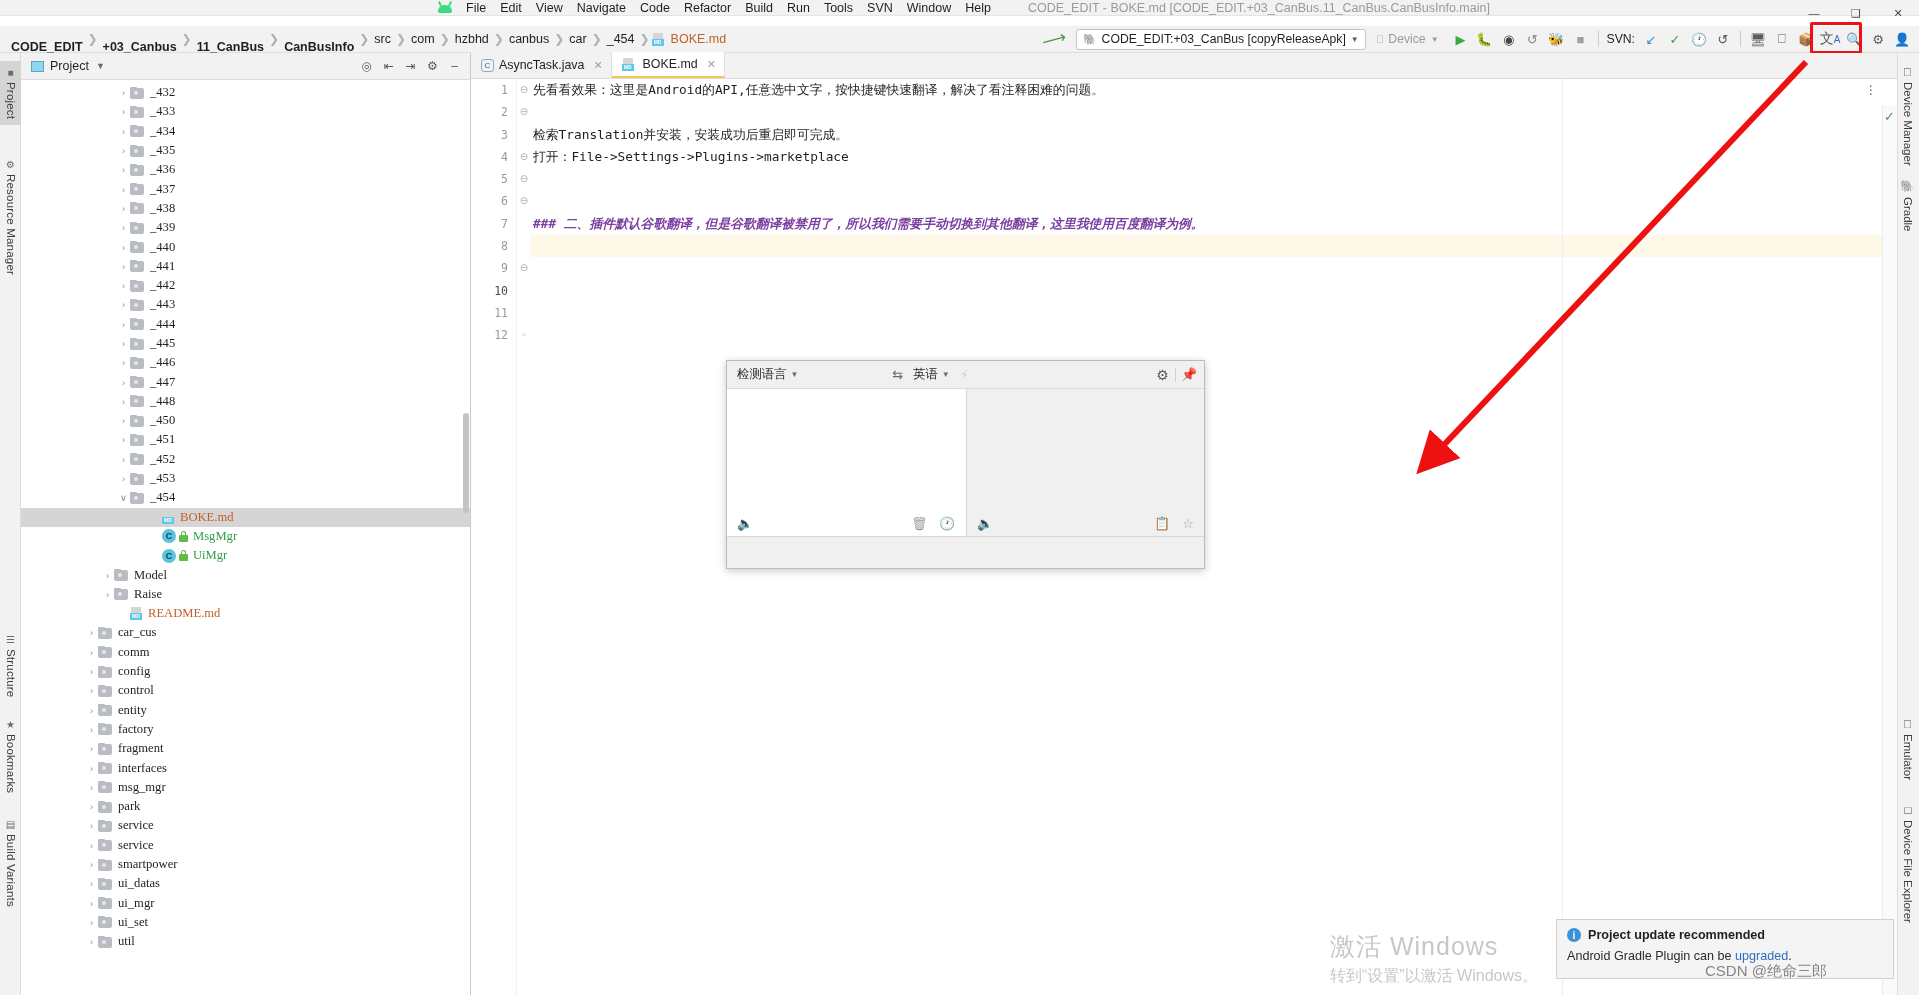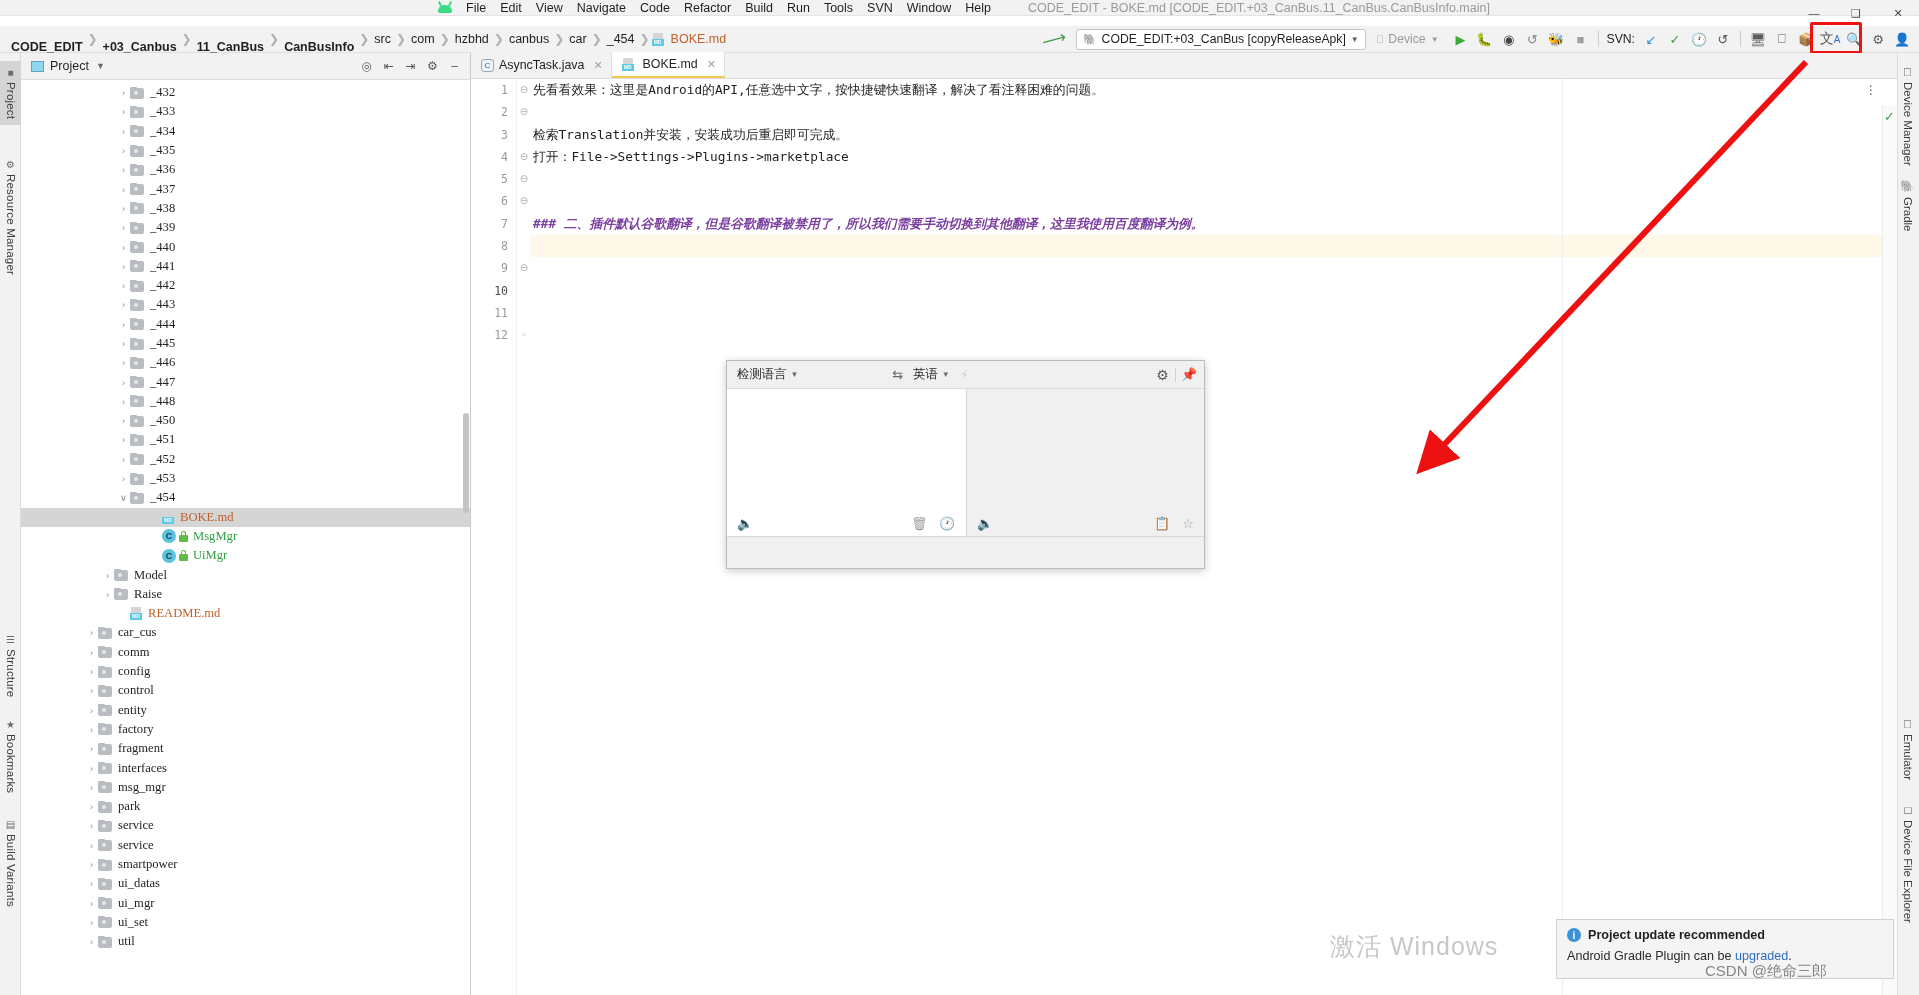--- a/index.html
+++ b/index.html
@@ -919,16 +919,17 @@
       <span class="ibadge">i</span>
       <span>Project update recommended</span>
     </div>
     <div class="bdy">
       <span>Android Gradle Plugin can be </span><a href="#">upgraded</a><span>.</span>
     </div>
   </div>
 
   <div class="watermark">
     <div class="w1">激活 Windows</div>
+    <div class="w2">转到“设置”以激活 Windows。</div>
   </div>
   <div class="csdn">CSDN @绝命三郎</div>
 
 </div>
 
 </body></html>

